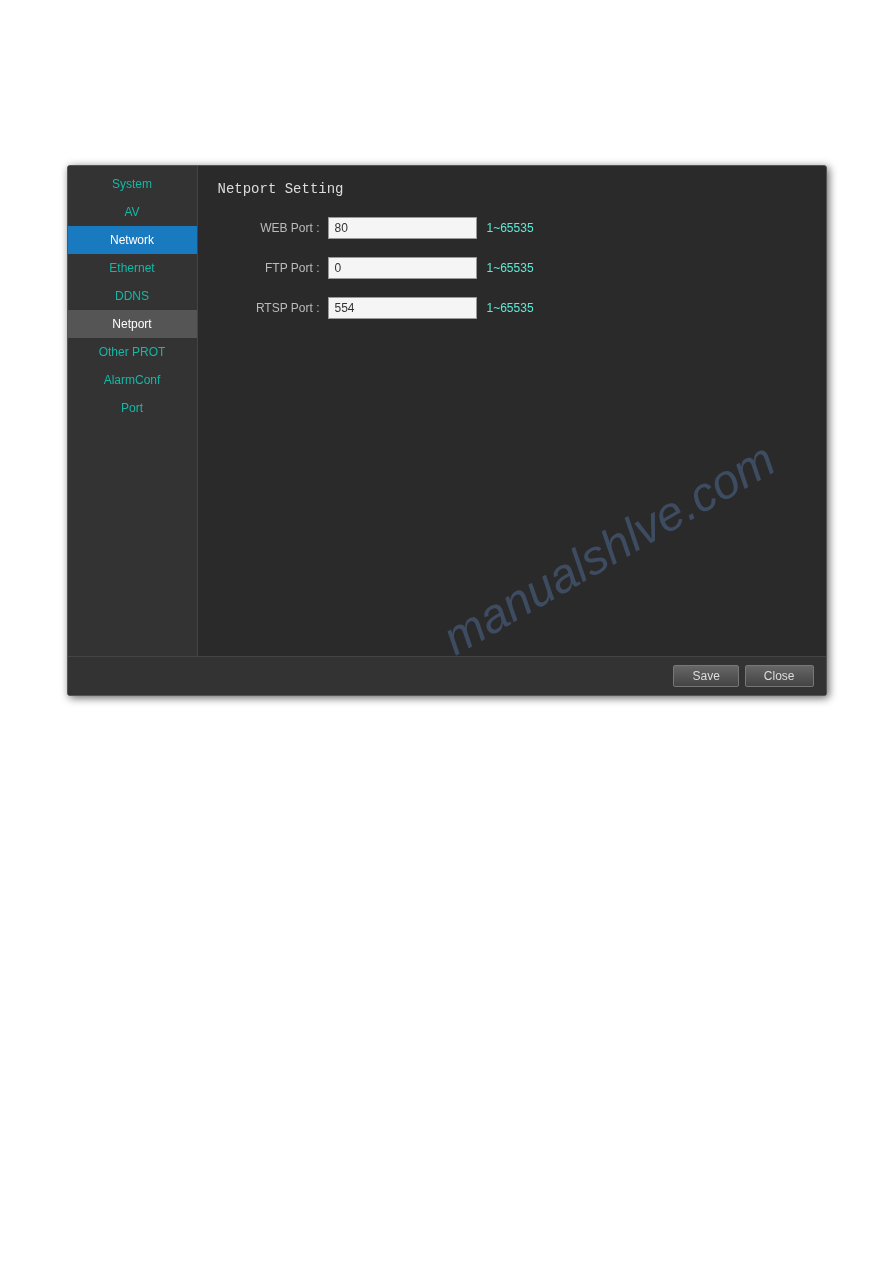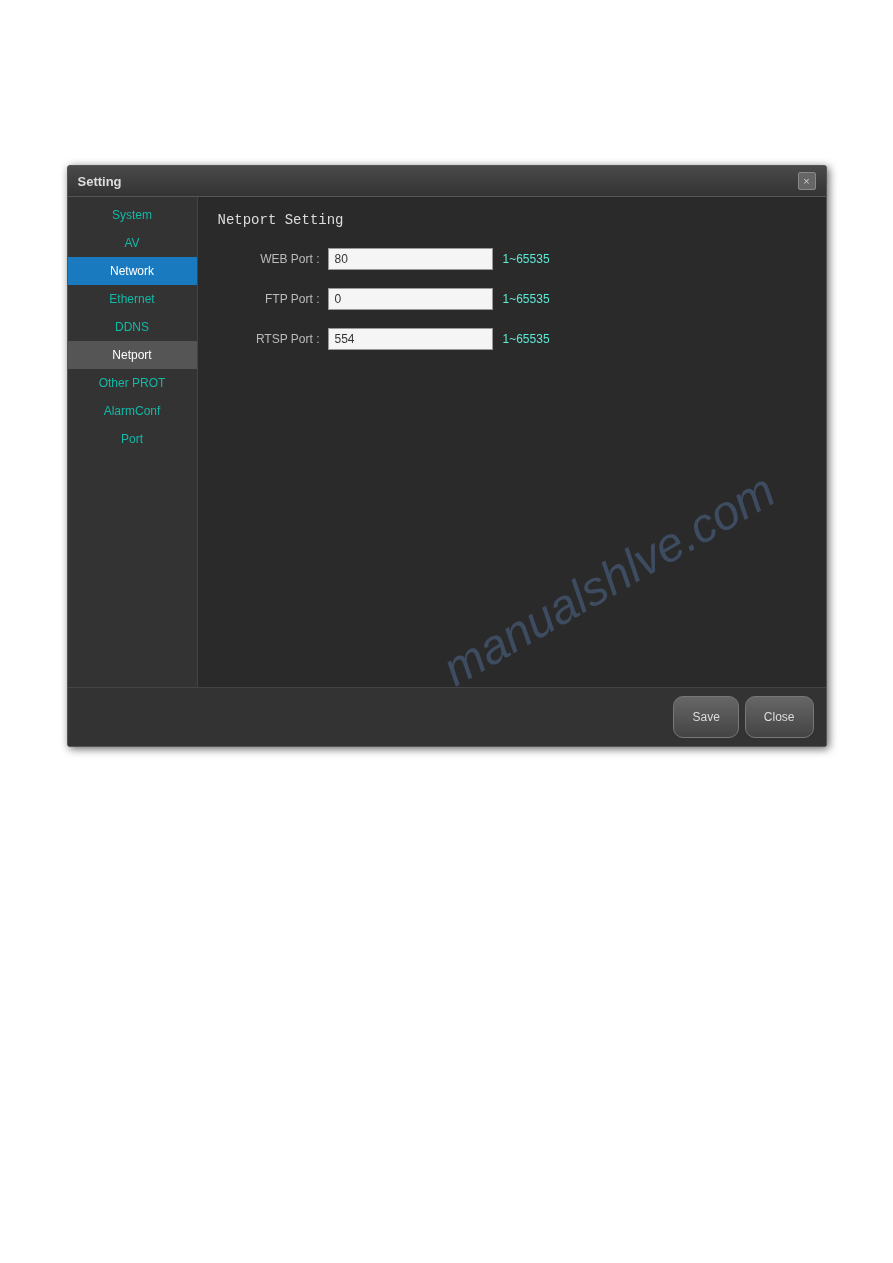--- a/index.html
+++ b/index.html
@@ -111,21 +111,21 @@
 
     .form-label {
       width: 110px;
       text-align: right;
       color: #bbb;
       font-size: 12px;
       padding-right: 8px;
     }
 
     .form-input {
-      width: 165px;
+      width: 149px;
       background: #f5f5f5;
       border: 1px solid #999;
       padding: 3px 6px;
       font-size: 12px;
       color: #333;
     }
 
     .form-range {
       margin-left: 10px;
       color: #5eead4;
@@ -151,36 +151,32 @@
       padding: 8px 12px;
       display: flex;
       justify-content: flex-end;
       gap: 6px;
     }
 
     .footer-btn {
       background: linear-gradient(to bottom, #666, #444);
       border: 1px solid #777;
       color: #ddd;
-      padding: 13px 18px;
+      padding: 3px 18px;
       cursor: pointer;
       font-size: 12px;
-      border-radius: 10px;
+      border-radius: 2px;
     }
   </style>
 </head>
 <body>
 
 <div class="page-wrapper">
   <div class="dialog">
 
-    <div class="dialog-titlebar">
-      <span class="dialog-title">Setting</span>
-      <div class="close-btn">×</div>
-    </div>
 
     <div class="dialog-body">
 
       <div class="sidebar">
         <div class="sidebar-item">System</div>
         <div class="sidebar-item">AV</div>
         <div class="sidebar-item active">Network</div>
         <div class="sidebar-item">Ethernet</div>
         <div class="sidebar-item">DDNS</div>
         <div class="sidebar-item sub-active">Netport</div>

